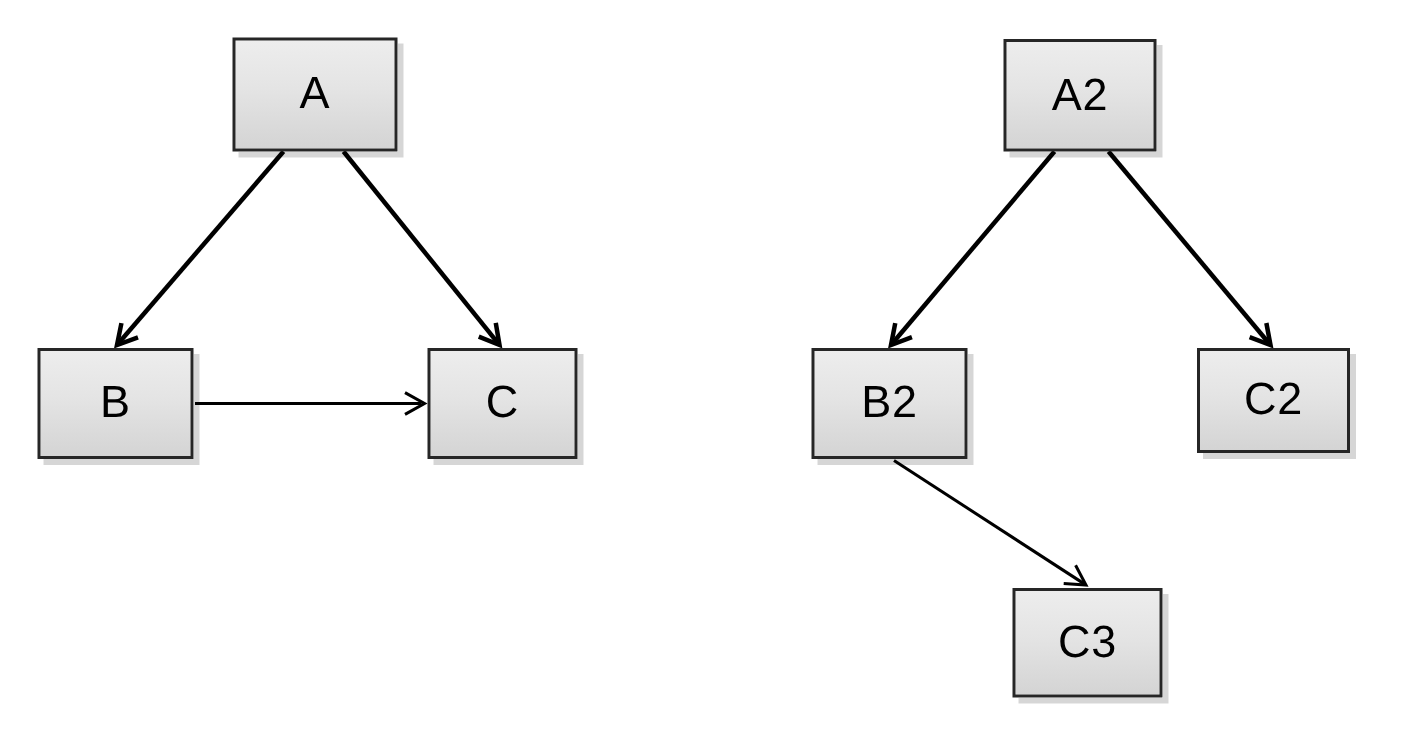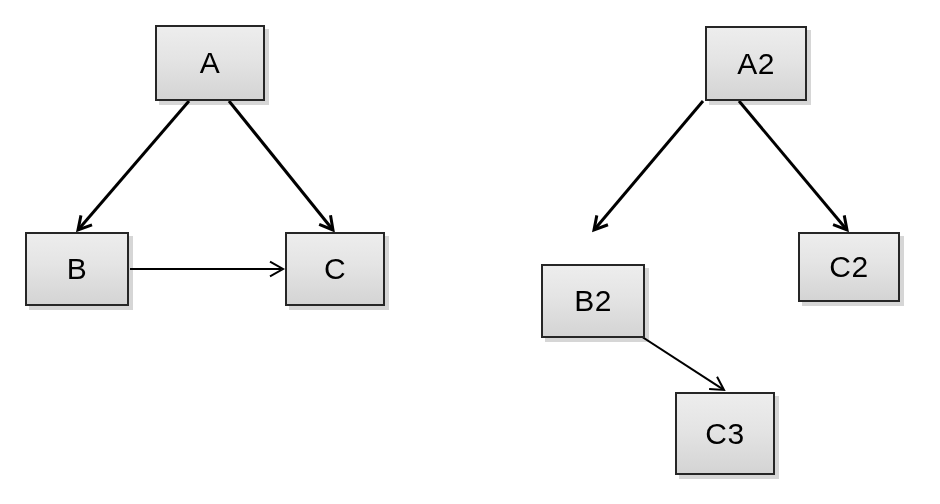--- a/index.html
+++ b/index.html
@@ -76,27 +76,27 @@
   <div id="node-layer">
       <div class="node" style="left: 155px; top: 25px; width: 110px; height: 76px;">
         <span>A</span>
       </div>
       <div class="node" style="left: 25px; top: 232px; width: 104px; height: 74px;">
         <span>B</span>
       </div>
       <div class="node" style="left: 285px; top: 232px; width: 100px; height: 74px;">
         <span>C</span>
       </div>
-      <div class="node" style="left: 669px; top: 26px; width: 102px; height: 75px; margin-left: 36px;">
+      <div class="node" style="left: 669px; top: 26px; width: 102px; height: 75px;">
         <span>A2</span>
       </div>
-      <div class="node" style="left: 541px; top: 232px; width: 104px; height: 74px; margin-top: 32px;">
+      <div class="node" style="left: 541px; top: 232px; width: 104px; height: 74px;">
         <span>B2</span>
       </div>
       <div class="node" style="left: 798px; top: 232px; width: 102px; height: 70px; justify-content: center;">
         <span>C2</span>
       </div>
-      <div class="node" style="left: 675px; top: 392px; width: 100px; height: 83px;">
+      <div class="node" style="left: 675px; top: 392px; width: 100px; height: 73px;">
         <span>C3</span>
       </div>
     </div>
 
 </div>
 
 </body></html>

